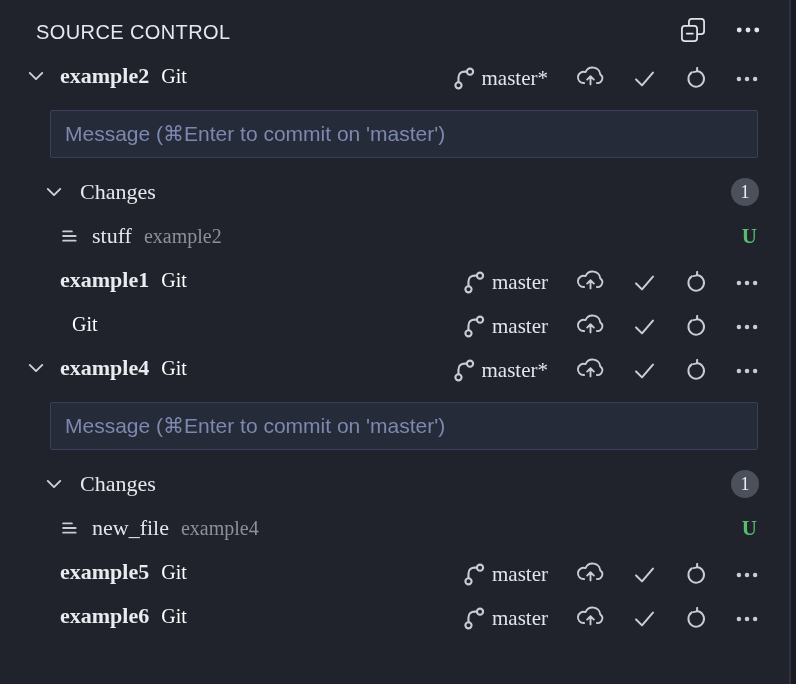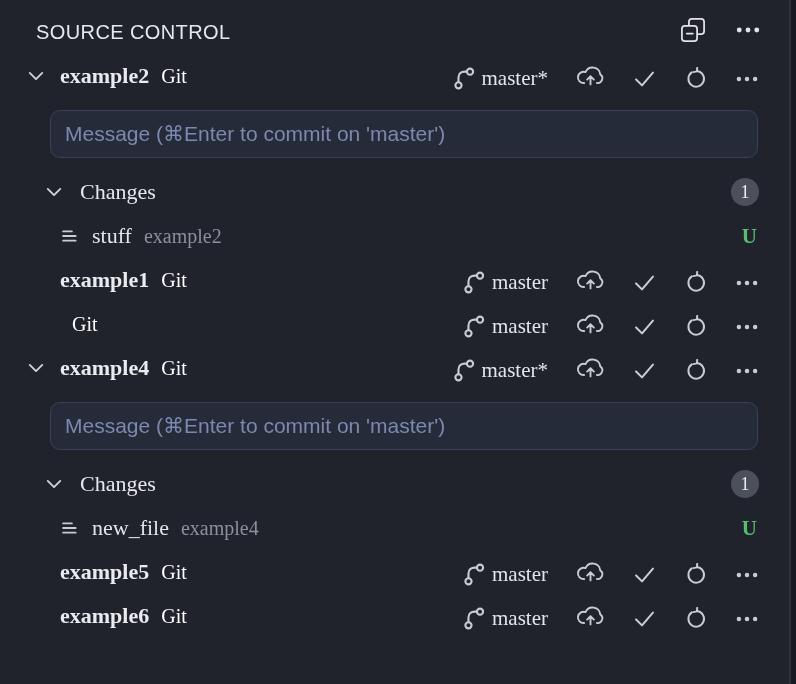--- a/index.html
+++ b/index.html
@@ -36,21 +36,21 @@
   .rprov { font-size:20px; color:#ffffff; margin-left:12px; }
   .actions { margin-left:auto; display:flex; align-items:flex-end; gap:27px; }
   .branchwrap { display:flex; align-items:center; gap:5px; }
   .branchname { font-size:21px; color:#e3e5ea; white-space:nowrap; }
   .abtn { display:flex; align-items:center; cursor:pointer; }
 
   
   .input-wrap { margin:12px 31px 2px 50px; }
   .commit {
     width:100%; height:48px; background:#262b3a;
-    border:1px solid #3a4156; border-radius:10px;
+    border:1px solid #3a4156; border-radius:2px;
     color:#d8dbe2; font-size:21px; padding:0 14px;
     font-family:inherit; outline:none;
   }
   .commit::placeholder { color:#7d88ae; opacity:1; }
 
   
   .section { padding-left:44px; margin-top:12px; }
   .section .twisty { width:20px; margin-right:16px; }
   .slabel { font-size:22px; color:#e6e8ec; }
   .badge {

